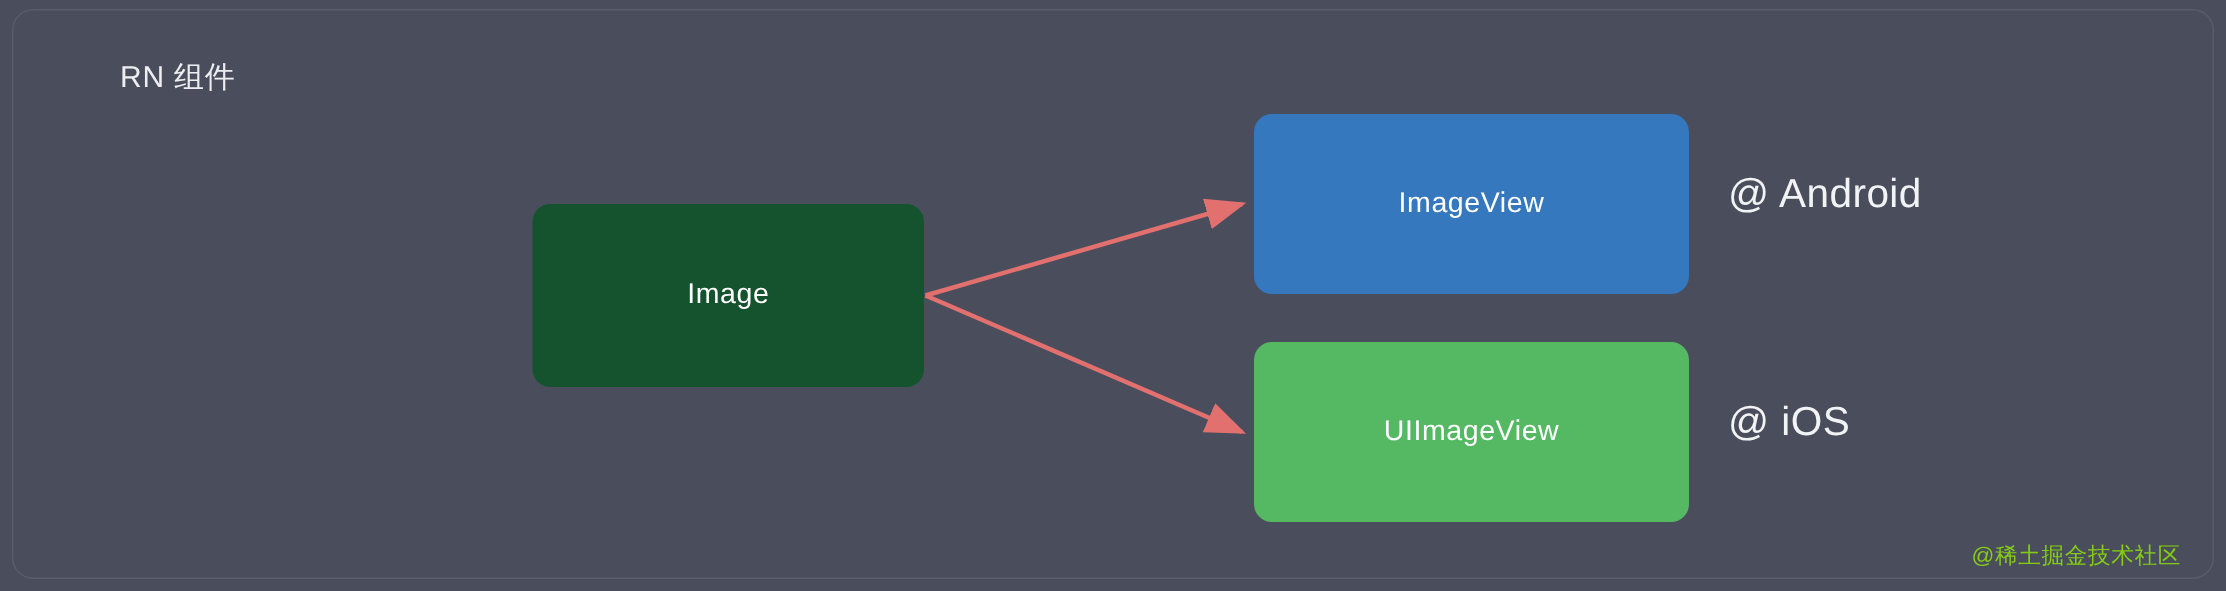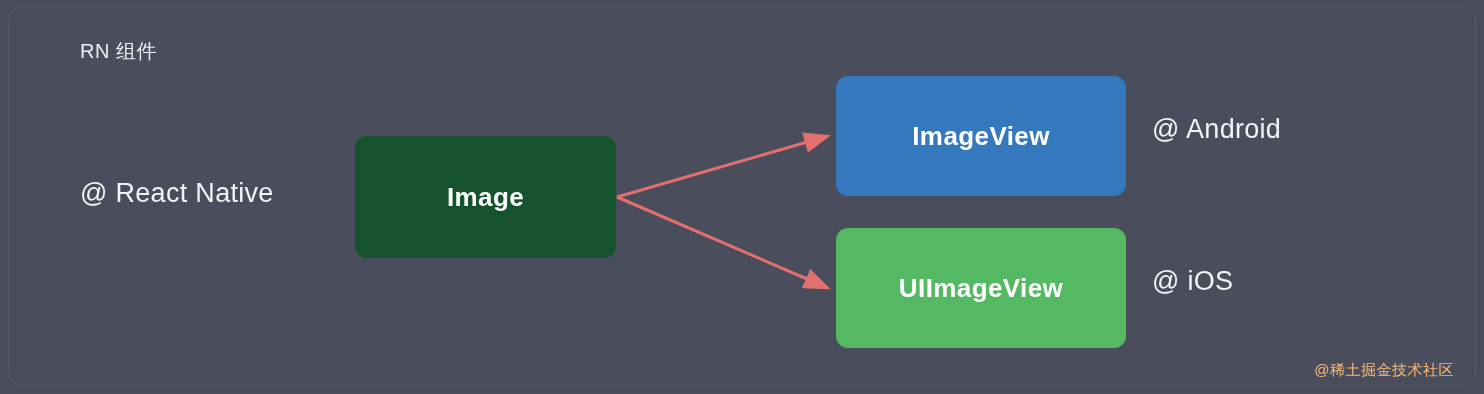--- a/index.html
+++ b/index.html
@@ -68,24 +68,23 @@
     top: 266px;
   }
 
   .node-box {
     position: absolute;
     border-radius: 12px;
     display: flex;
     align-items: center;
     justify-content: center;
     color: #ffffff;
-    font-size: 26px;
+    font-size: 19px;
     letter-spacing: 0.4px;
     box-sizing: border-box;
-    font-weight: bold;
   }
 
   #node-image {
     left: 355px;
     top: 136px;
     width: 261px;
     height: 122px;
     background: #14532d;
   }
 
@@ -112,35 +111,34 @@
     width: 1484px;
     height: 394px;
     pointer-events: none;
   }
 
   .watermark {
     position: absolute;
     right: 30px;
     bottom: 14px;
     font-size: 15px;
-    color: #fdba74;
+    color: #84cc16;
     letter-spacing: 0.5px;
     white-space: nowrap;
   }
 </style>
 </head>
 <body>
 
 <div id="canvas">
 
   <div id="panel-frame"></div>
 
   <div class="diagram-title">RN 组件</div>
 
-  <div class="side-label" id="label-react-native">@ React Native</div>
 
   <div class="side-label" id="label-android">@ Android</div>
 
   <div class="side-label" id="label-ios">@ iOS</div>
 
   <svg id="connectors" viewBox="0 0 1484 394" xmlns="http://www.w3.org/2000/svg">
     <defs>
       <marker id="arrowhead" markerWidth="9" markerHeight="7" refX="8" refY="3.5" orient="auto" markerUnits="strokeWidth">
         <polygon points="0 0, 9 3.5, 0 7" fill="#e2706e"></polygon>
       </marker>

